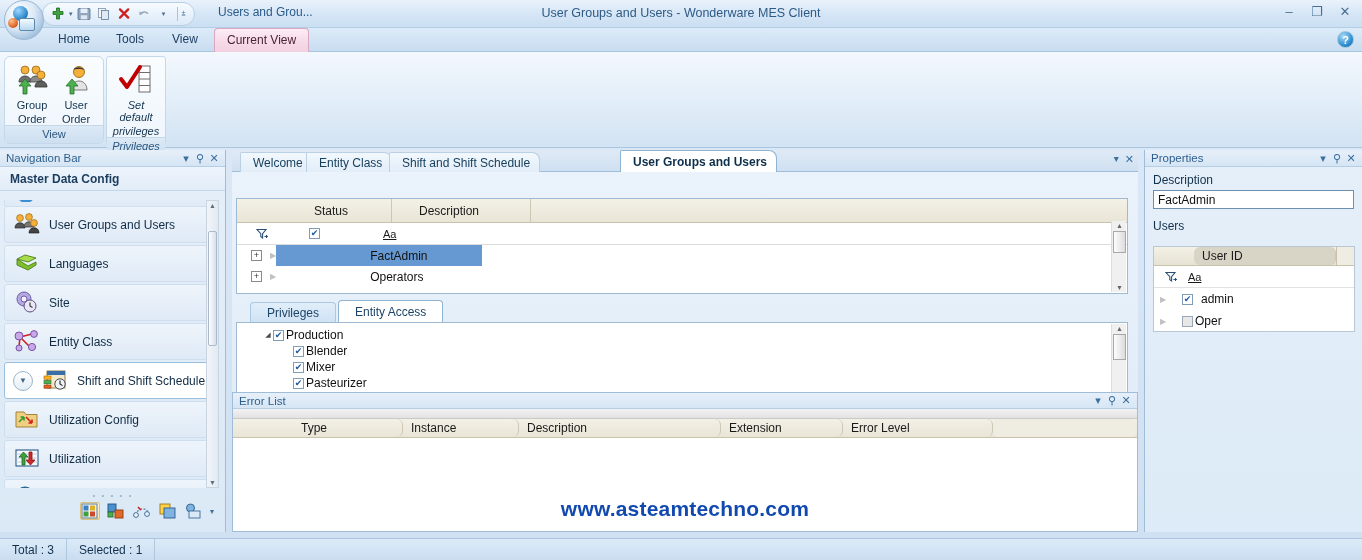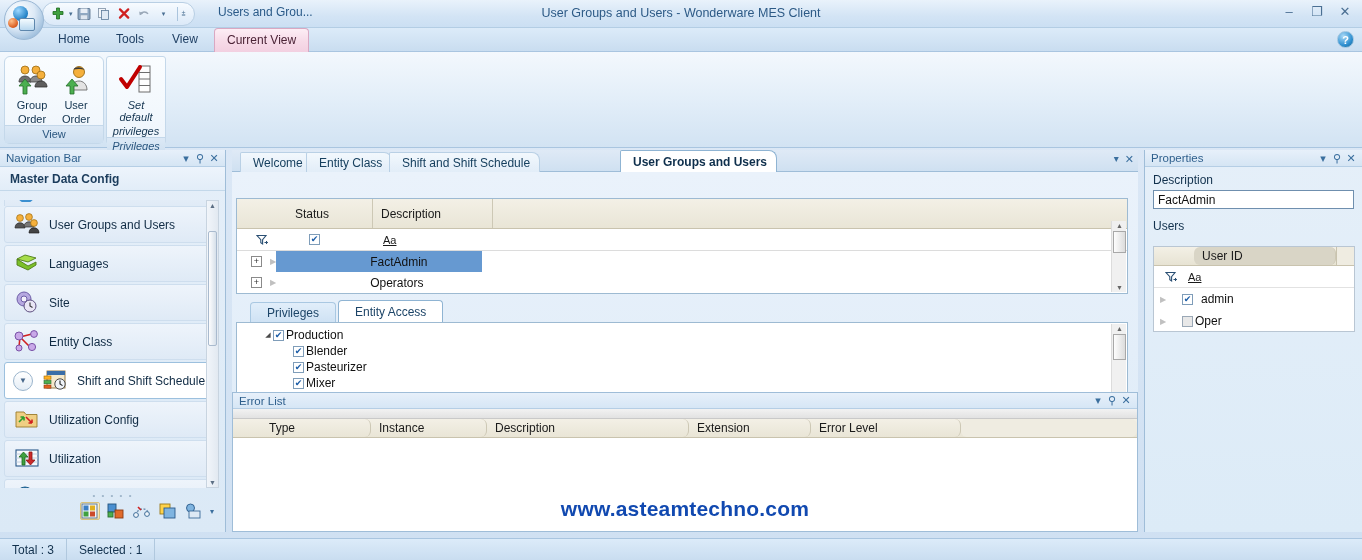--- a/index.html
+++ b/index.html
@@ -209,22 +209,23 @@
   .docbody {
     position: absolute; left: 0; top: 22px; width: 906px; height: 360px;
     background: linear-gradient(#eaf2fb, #dceaf7);
     padding: 4px;
   }
   .grid-panel {
     position: absolute; left: 4px; top: 26px; width: 892px; height: 96px;
     border: 1px solid #9dbad2; background: #fff;
   }
   .grid-head {
-    height: 30px; display: flex; background: linear-gradient(#f3f0e6, #e9e5d6);
+    height: 24px; display: flex; background: linear-gradient(#f3f0e6, #e9e5d6);
     border-bottom: 1px solid #c9c3ae;
+    gap: 19px;
   }
   .gh-cell {
     display:flex; align-items:center; padding-left: 8px;
     font-size: 12px; color: #1a1a1a;
     border-right: 1px solid #cdc8b5;
   }
   .gh-indent { width: 50px; border-right: none; }
   .grid-filter {
     height: 22px; display: flex; align-items: center;
     border-bottom: 1px solid #dcdcdc; background: #fff;
@@ -286,20 +287,21 @@
   }
   .el-head {
     height: 16px; display: flex; align-items: center; padding: 0 4px 0 6px;
     background: linear-gradient(#e7f0fa, #d6e6f5);
     border-bottom: 1px solid #b5cee5; color: #2e5f8c; font-size: 11.5px;
   }
   .el-splitter { height: 10px; background: linear-gradient(#f2f2f2,#e2e2e2); border-bottom:1px solid #c9c9c9; }
   .el-grid-head {
     height: 19px; display: flex; background: linear-gradient(#f3f0e6, #e9e5d6);
     border-bottom: 1px solid #c9c3ae;
+    padding-left: 32px;
   }
   .el-cell {
     display:flex; align-items:center; padding-left: 8px; font-size: 12px; color:#1a1a1a;
     border-right: 1px solid #cdc8b5;
     border-radius: 6px;
   }
   .watermark {
     position: absolute; left: 0; right: 0; bottom: 10px; text-align: center;
     font-size: 21px; font-weight: bold; color: #1149b0; letter-spacing: .2px;
   }
@@ -698,25 +700,25 @@
             <span class="tri">◢</span>
             <span class="cb on"></span>
             <span>Production</span>
           </div>
           <div class="tree-row" style="padding-left:30px;">
             <span class="cb on"></span>
             <span>Blender</span>
           </div>
           <div class="tree-row" style="padding-left:30px;">
             <span class="cb on"></span>
-            <span>Pasteurizer</span>
+            <span>Mixer</span>
           </div>
           <div class="tree-row" style="padding-left:30px;">
             <span class="cb on"></span>
-            <span>Mixer</span>
+            <span>Pasteurizer</span>
           </div>
         </div>
         <div class="tree-scroll">
           <span class="ar" style="top:1px;">▲</span>
           <div class="thumb" style="top:10px;height:26px;"></div>
           <span class="ar" style="bottom:1px;">▼</span>
         </div>
       </div>
     </div>
   </div>

